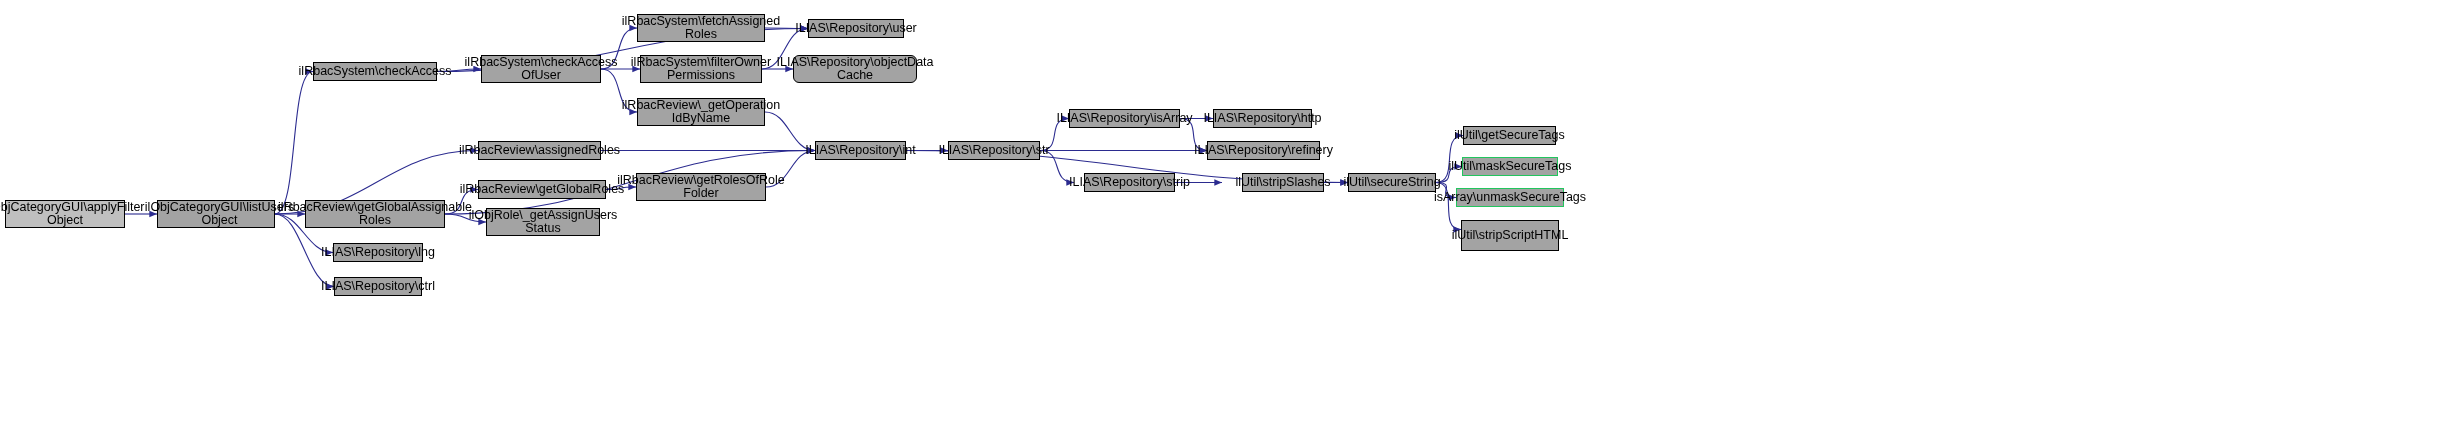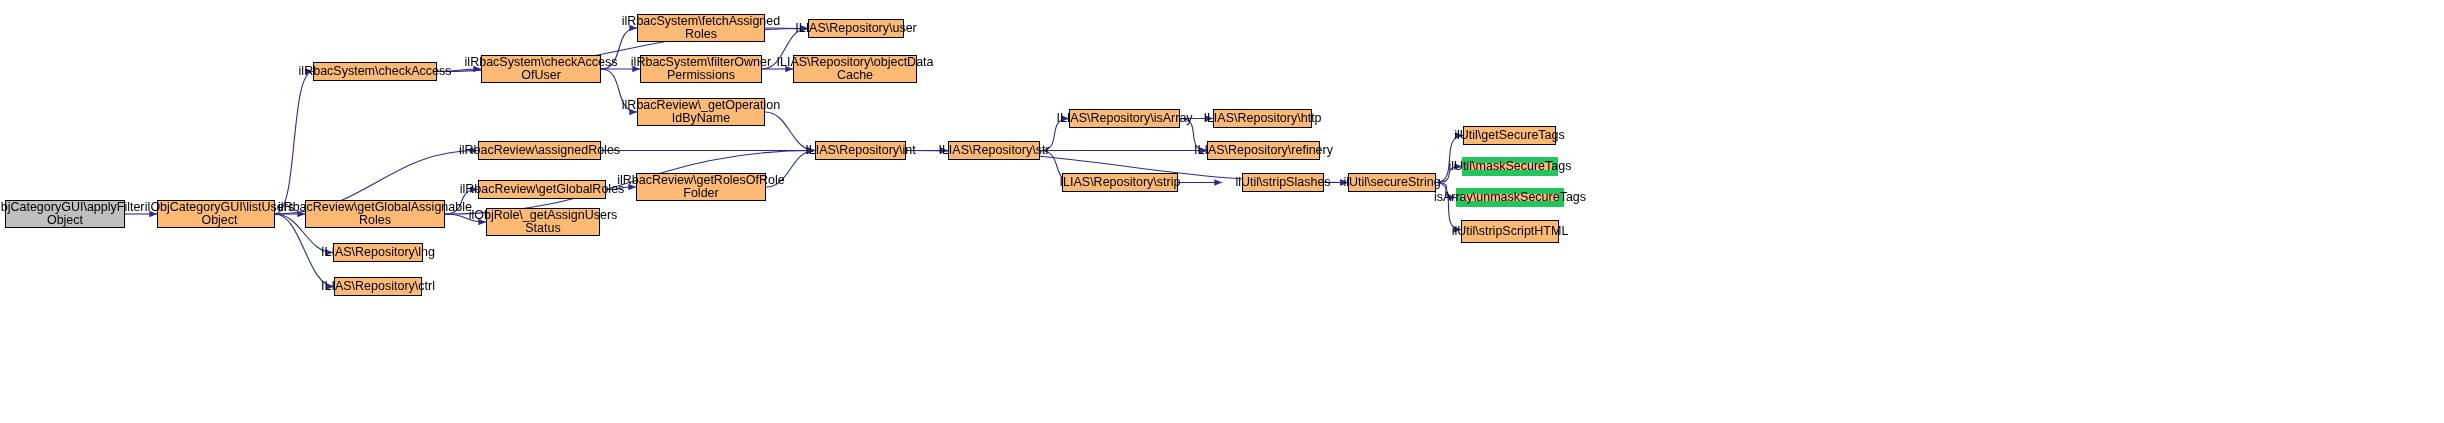--- a/index.html
+++ b/index.html
@@ -1,24 +1,24 @@
 <!DOCTYPE html>
 <html><head>
 <meta charset="utf-8">
 <style>
   html,body{margin:0;padding:0;background:#ffffff;}
   #stage{position:relative;width:2444px;height:423px;background:#ffffff;
          font-family:"Liberation Sans", sans-serif;overflow:hidden;}
   svg.edges{position:absolute;left:0;top:0;width:2444px;height:423px;overflow:visible;}
   .node{position:absolute;box-sizing:border-box;display:flex;align-items:center;
-        justify-content:center;text-align:center;background:#fdba74;
+        justify-content:center;text-align:center;background:#a3a3a3;
         border:1px solid #000000;color:#000000;font-size:12.5px;line-height:13px;
         white-space:pre-line;letter-spacing:0px;}
   .node.root{background:#bfbfbf;border:1px solid #000000;}
-  .node.red{border:6px solid #22c55e;}
+  .node.red{border:1px solid #22c55e;}
   .node.red span{color:#000000;}
 </style>
 </head>
 <body>
 
 <div id="stage">
   <svg class="edges">
     <defs>
       <marker id="arrow" markerWidth="8" markerHeight="8" refX="7" refY="3" orient="auto" markerUnits="strokeWidth">
         <path d="M0,0 L7,3 L0,6 z" fill="#2b2b8f"></path>
@@ -74,33 +74,33 @@
       <div class="node" style="left: 334px; top: 277px; width: 88px; height: 19px;"><span>ILIAS\Repository\ctrl</span></div>
       <div class="node" style="left: 481px; top: 55px; width: 120px; height: 28px;"><span>ilRbacSystem\checkAccess
 OfUser</span></div>
       <div class="node" style="left: 637px; top: 14px; width: 128px; height: 28px;"><span>ilRbacSystem\fetchAssigned
 Roles</span></div>
       <div class="node" style="left: 640px; top: 55px; width: 122px; height: 28px;"><span>ilRbacSystem\filterOwner
 Permissions</span></div>
       <div class="node" style="left: 637px; top: 98px; width: 128px; height: 28px;"><span>ilRbacReview\_getOperation
 IdByName</span></div>
       <div class="node" style="left: 808px; top: 19px; width: 96px; height: 19px;"><span>ILIAS\Repository\user</span></div>
-      <div class="node" style="left: 793px; top: 55px; width: 124px; height: 28px;"><span>ILIAS\Repository\objectData
+      <div class="node" style="left: 793px; top: 55px; width: 124px; height: 28px; border-radius: 6px;"><span>ILIAS\Repository\objectData
 Cache</span></div>
       <div class="node" style="left: 478px; top: 180px; width: 128px; height: 19px;"><span>ilRbacReview\getGlobalRoles</span></div>
       <div class="node" style="left: 486px; top: 208px; width: 114px; height: 28px;"><span>ilObjRole\_getAssignUsers
 Status</span></div>
       <div class="node" style="left: 636px; top: 173px; width: 130px; height: 28px; align-items: center;"><span>ilRbacReview\getRolesOfRole
 Folder</span></div>
       <div class="node" style="left: 815px; top: 141px; width: 91px; height: 19px;"><span>ILIAS\Repository\int</span></div>
       <div class="node" style="left: 948px; top: 141px; width: 92px; height: 19px;"><span>ILIAS\Repository\str</span></div>
       <div class="node" style="left: 1069px; top: 109px; width: 111px; height: 19px;"><span>ILIAS\Repository\isArray</span></div>
-      <div class="node" style="left: 1062px; top: 173px; width: 116px; height: 19px;"><span>ILIAS\Repository\strip</span></div>
+      <div class="node" style="left: 1084px; top: 173px; width: 91px; height: 19px;"><span>ILIAS\Repository\strip</span></div>
       <div class="node" style="left: 1213px; top: 109px; width: 99px; height: 19px;"><span>ILIAS\Repository\http</span></div>
       <div class="node" style="left: 1207px; top: 141px; width: 113px; height: 19px;"><span>ILIAS\Repository\refinery</span></div>
       <div class="node" style="left: 1242px; top: 173px; width: 82px; height: 19px;"><span>ilUtil\stripSlashes</span></div>
       <div class="node" style="left: 1348px; top: 173px; width: 88px; height: 19px;"><span>ilUtil\secureString</span></div>
       <div class="node" style="left: 1463px; top: 126px; width: 93px; height: 19px;"><span>ilUtil\getSecureTags</span></div>
       <div class="node red" style="left: 1462px; top: 157px; width: 96px; height: 19px;"><span>ilUtil\maskSecureTags</span></div>
       <div class="node red" style="left: 1456px; top: 188px; width: 108px; height: 19px;"><span>isArray\unmaskSecureTags</span></div>
-      <div class="node" style="left: 1461px; top: 220px; width: 98px; height: 23px;"><span>ilUtil\stripScriptHTML</span></div>
+      <div class="node" style="left: 1461px; top: 220px; width: 98px; height: 31px;"><span>ilUtil\stripScriptHTML</span></div>
     </div>
 </div>
 
 </body></html>

